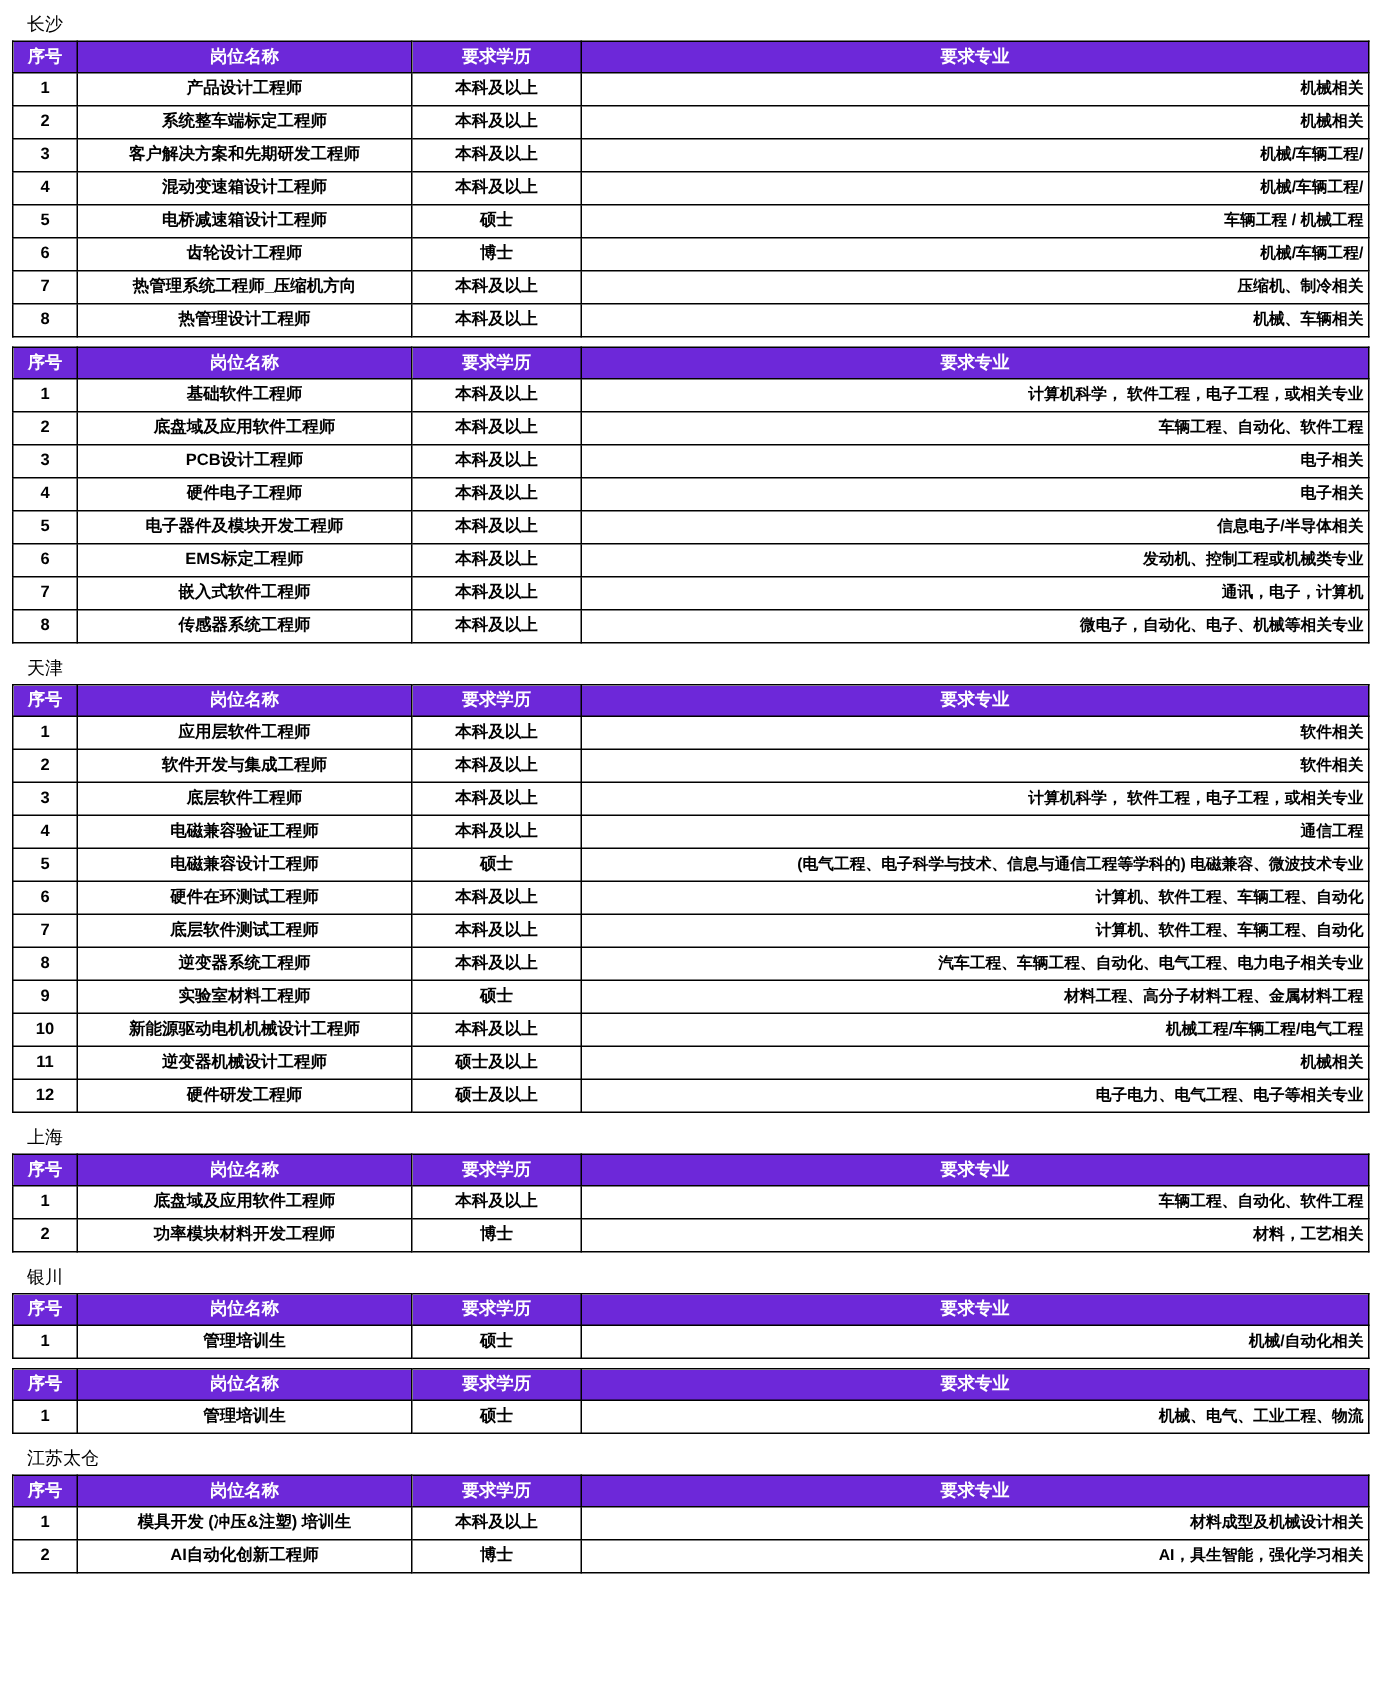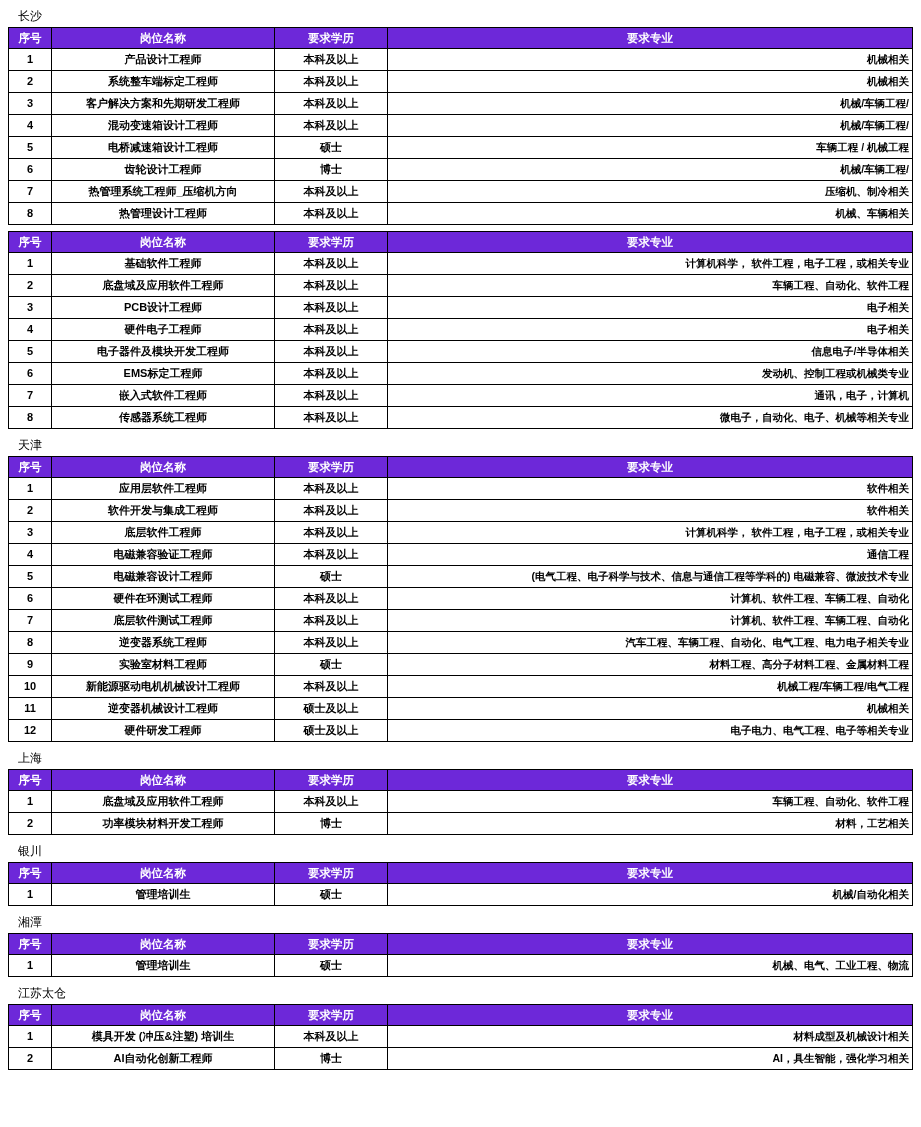--- a/index.html
+++ b/index.html
@@ -578,21 +578,20 @@
               <span class="cell-inner ">硕士</span>
             </td>
             <td class="col-major">
               <span class="cell-inner cell-major">机械/自动化相关</span>
             </td>
           </tr>
         </tbody>
       </table>
     </div>
     <div class="section">
-      <div class="city-label">湘潭</div>
       <table class="job-table">
         <thead>
           <tr>
             <th class="col-no">序号</th>
             <th class="col-name">岗位名称</th>
             <th class="col-edu">要求学历</th>
             <th class="col-major">要求专业</th>
           </tr>
         </thead>
         <tbody>

